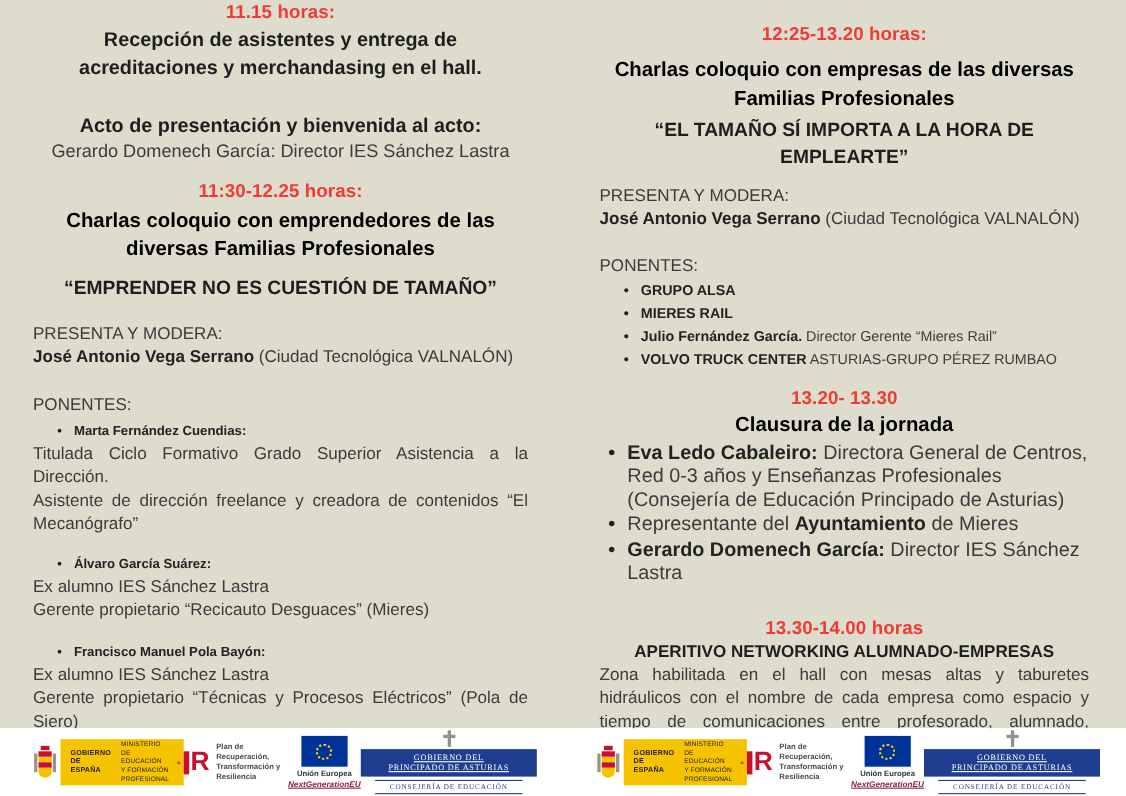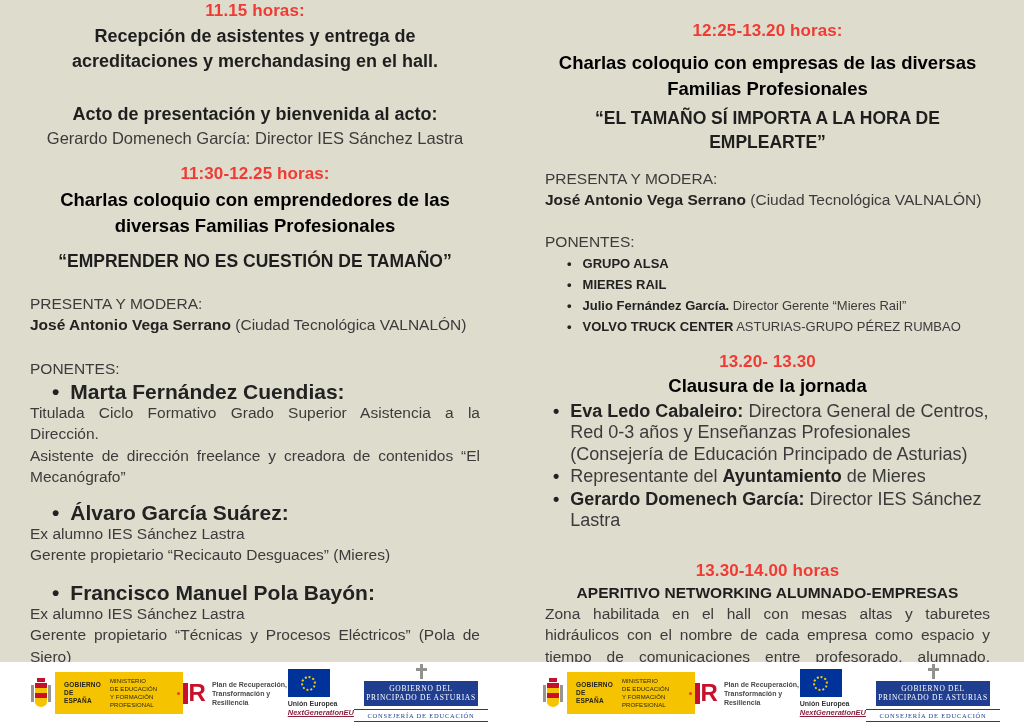--- a/index.html
+++ b/index.html
@@ -19,21 +19,21 @@
   .title-md { font-size:18px; font-weight:bold; text-align:center; line-height:25px; color:#1e1e1e; }
   .title-lg { font-size:18.5px; font-weight:bold; text-align:center; line-height:26px; color:#000000; }
   .slogan  { font-size:17.5px; font-weight:bold; text-align:center; line-height:24px; color:#1e1e1e; }
   .label { font-size:15.5px; line-height:21px; color:#3b3b3b; }
   .body  { font-size:15.5px; line-height:21.5px; color:#3b3b3b; }
   .body-c { font-size:16.5px; line-height:22px; color:#3b3b3b; text-align:center; }
   .just { text-align:justify; }
   .body strong, .nb, .b-bold { color:#222222; }
 
   
-  .nb { display:flex; gap:11px; padding-left:22px; font-size:21px; line-height:21px; font-weight:bold; }
+  .nb { display:flex; gap:11px; padding-left:22px; font-size:12px; line-height:21px; font-weight:bold; }
   .nb::before { content:"•"; font-weight:bold; color:#222; }
 
   
   .sb { display:flex; gap:11px; padding-left:22px; font-size:13px; line-height:20px; margin-bottom:1px; }
   .sb::before { content:"•"; font-weight:bold; color:#222; }
   .sb .b-bold { font-weight:bold; white-space:pre-wrap; }
   .sb .b-rest { white-space:pre-wrap; }
 
   
   .cb { display:flex; gap:11px; padding-left:8px; font-size:18px; line-height:21.5px; margin-bottom:1px; }
@@ -57,32 +57,32 @@
   .sp-min { font-size:6px; color:#262519; line-height:8px; letter-spacing:.1px; }
 
   .tr-logo { display:flex; align-items:center; gap:6px; }
   .tr-mark { position:relative; display:flex; align-items:center; }
   .tr-bar { display:inline-block; width:5px; height:21px; background:#c8102e; margin-right:1px; }
   .tr-dots { position:absolute; left:-6px; top:4px; width:3px; height:3px; border-radius:50%; background:#f5c300;
              box-shadow:0 7px 0 #e8432c, -1px 14px 0 #f5c300; }
   .tr-r { font-size:24px; line-height:24px; font-weight:bold; color:#c8102e; font-style:normal; }
   .tr-text { font-size:7px; font-weight:bold; color:#4a4a4a; line-height:9px; }
 
-  .eu-logo { display:flex; flex-direction:column; align-items:flex-start; }
+  .eu-logo { display:flex; flex-direction:column; align-items:center; }
   .eu-flag { width:42px; height:28px; background:#003399; display:flex; align-items:center; justify-content:center; }
   .eu-stars { width:15px; height:15px; border:2px dotted #ffcc00; border-radius:50%; }
   .eu-t1 { margin-top:3px; font-size:7px; font-weight:bold; color:#333; line-height:8px; }
   .eu-t2 { font-size:7.5px; font-weight:bold; font-style:italic; color:#8d1f3d; line-height:9px; text-decoration:underline; }
 
   .ast-logo { display:flex; flex-direction:column; align-items:center; }
   .ast-crest { position:relative; width:13px; height:15px; margin-bottom:2px; }
   .ast-crest::before { content:""; position:absolute; left:5px; top:0; width:3px; height:15px; background:#92928c; }
   .ast-crest::after  { content:""; position:absolute; left:1px; top:4px; width:11px; height:3px; background:#92928c; }
-  .ast-box { width:114px; background:#203e8f; color:#fff; text-align:center; padding:3px 2px 4px;
-             font-family:"Liberation Serif","DejaVu Serif",serif; font-size:7.5px; letter-spacing:.7px; line-height:9px; }
+  .ast-box { width:160px; background:#203e8f; color:#fff; text-align:center; padding:3px 2px 4px;
+             font-family:"Liberation Serif","DejaVu Serif",serif; font-size:7.5px; letter-spacing:.7px; line-height:9px;text-decoration:underline; }
   .ast-dept { width:134px; margin-top:3px; border-top:1px solid #203e8f; border-bottom:1px solid #203e8f;
               color:#203e8f; text-align:center; font-size:6.5px; letter-spacing:.8px; padding:2px 0;
               font-family:"Liberation Serif","DejaVu Serif",serif; }
 </style>
 </head>
 <body>
 
 <div class="poster">
   <div class="content">
 

